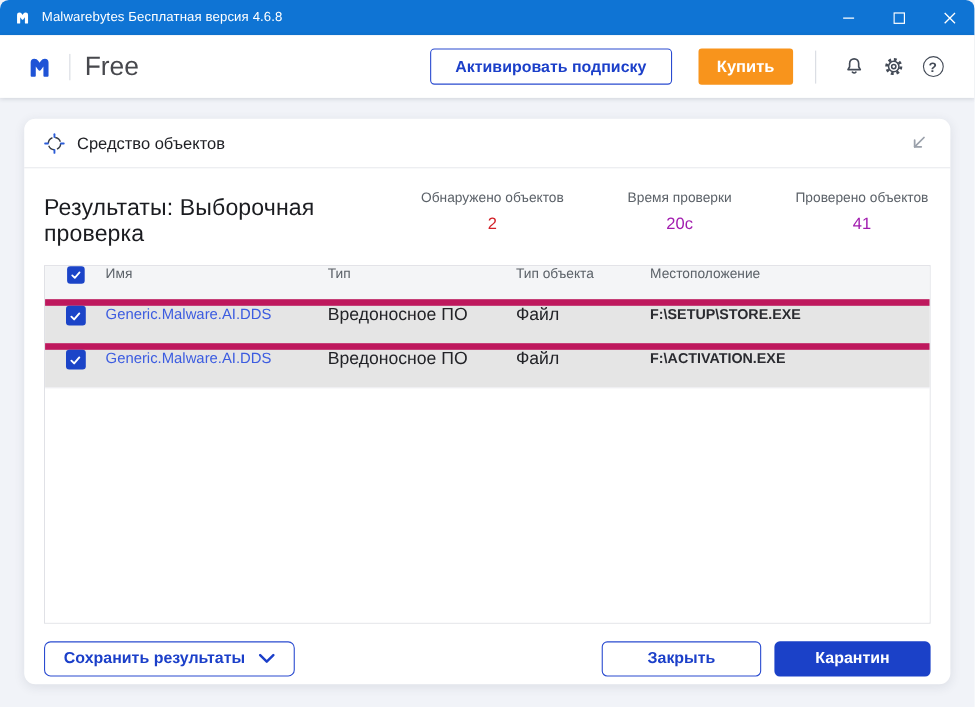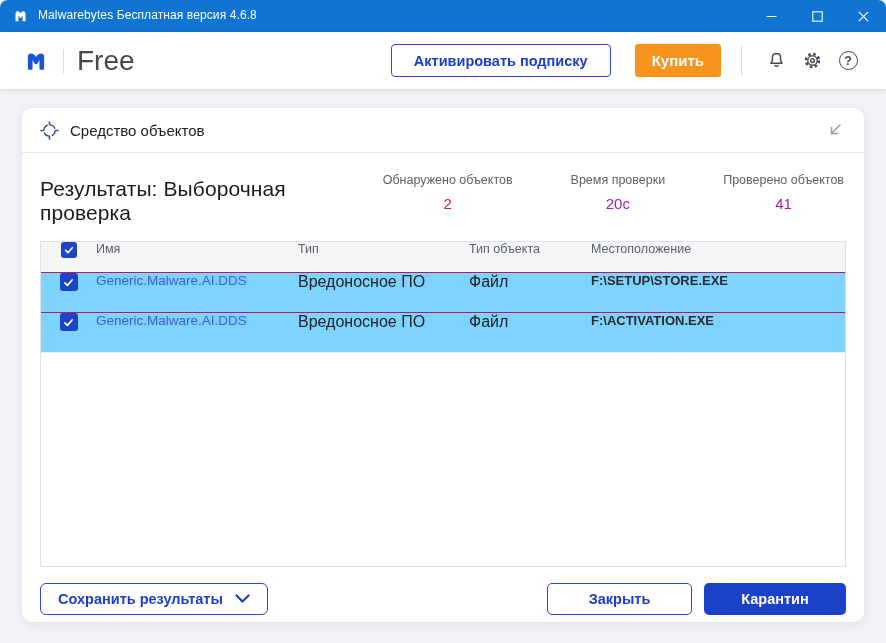--- a/index.html
+++ b/index.html
@@ -32,21 +32,21 @@
   .appheader {
     height: 57px; background: #fff;
     display: flex; align-items: center;
     padding: 0 20px 0 22px; flex-shrink: 0;
     box-shadow: 0 1px 4px rgba(40,50,70,.16);
     position: relative; z-index: 5;
   }
   .brand { display: flex; align-items: center; }
   .brand-logo { width: 28px; height: 26px; display: block; }
   .brand-divider { width: 1px; height: 24px; background: #d8dbe1; margin: 0 13px; }
-  .brand-name { font-size: 28px; color: #47484d; }
+  .brand-name { font-size: 24px; color: #47484d; }
   .appheader-spacer { flex: 1; }
   .btn {
     font-family: inherit; font-weight: bold; cursor: pointer;
     display: inline-flex; align-items: center; justify-content: center;
   }
   .btn-activate {
     height: 33px; padding: 0 22px; background: #fff;
     border: 1.5px solid #2a4bd0; border-radius: 4px;
     color: #1b3fc9; font-size: 14.5px; margin-right: 24px;
   }
@@ -91,21 +91,21 @@
   .stat-value { font-size: 15px; color: #a21caf; margin-top: 8px; }
   .stat-value.danger { color: #d22128; }
 
   
   .table {
     margin: 4px 18px 0; border: 1px solid #e0e1e6;
     display: flex; flex-direction: column; flex-shrink: 0;
   }
   .trow { display: flex; }
   .thead { background: #f4f5f7; height: 30px; }
-  .tbody-row { height: 40px; border-top: 1px solid #be185d; background: #7dd3fc; }
+  .tbody-row { height: 40px; border-top: 6px solid #be185d; background: #e5e5e5; }
   .cell-check { width: 55px; display: flex; justify-content: center; flex-shrink: 0; }
   .cell-name { width: 202px; flex-shrink: 0; }
   .cell-type { width: 171px; flex-shrink: 0; }
   .cell-objtype { width: 122px; flex-shrink: 0; }
   .cell-location { flex: 1; }
   .th { font-size: 12.5px; color: #5c6269; }
   .checkbox {
     width: 18px; height: 18px; background: #1b44c8; border-radius: 3px;
     display: flex; align-items: center; justify-content: center; cursor: pointer;
   }

